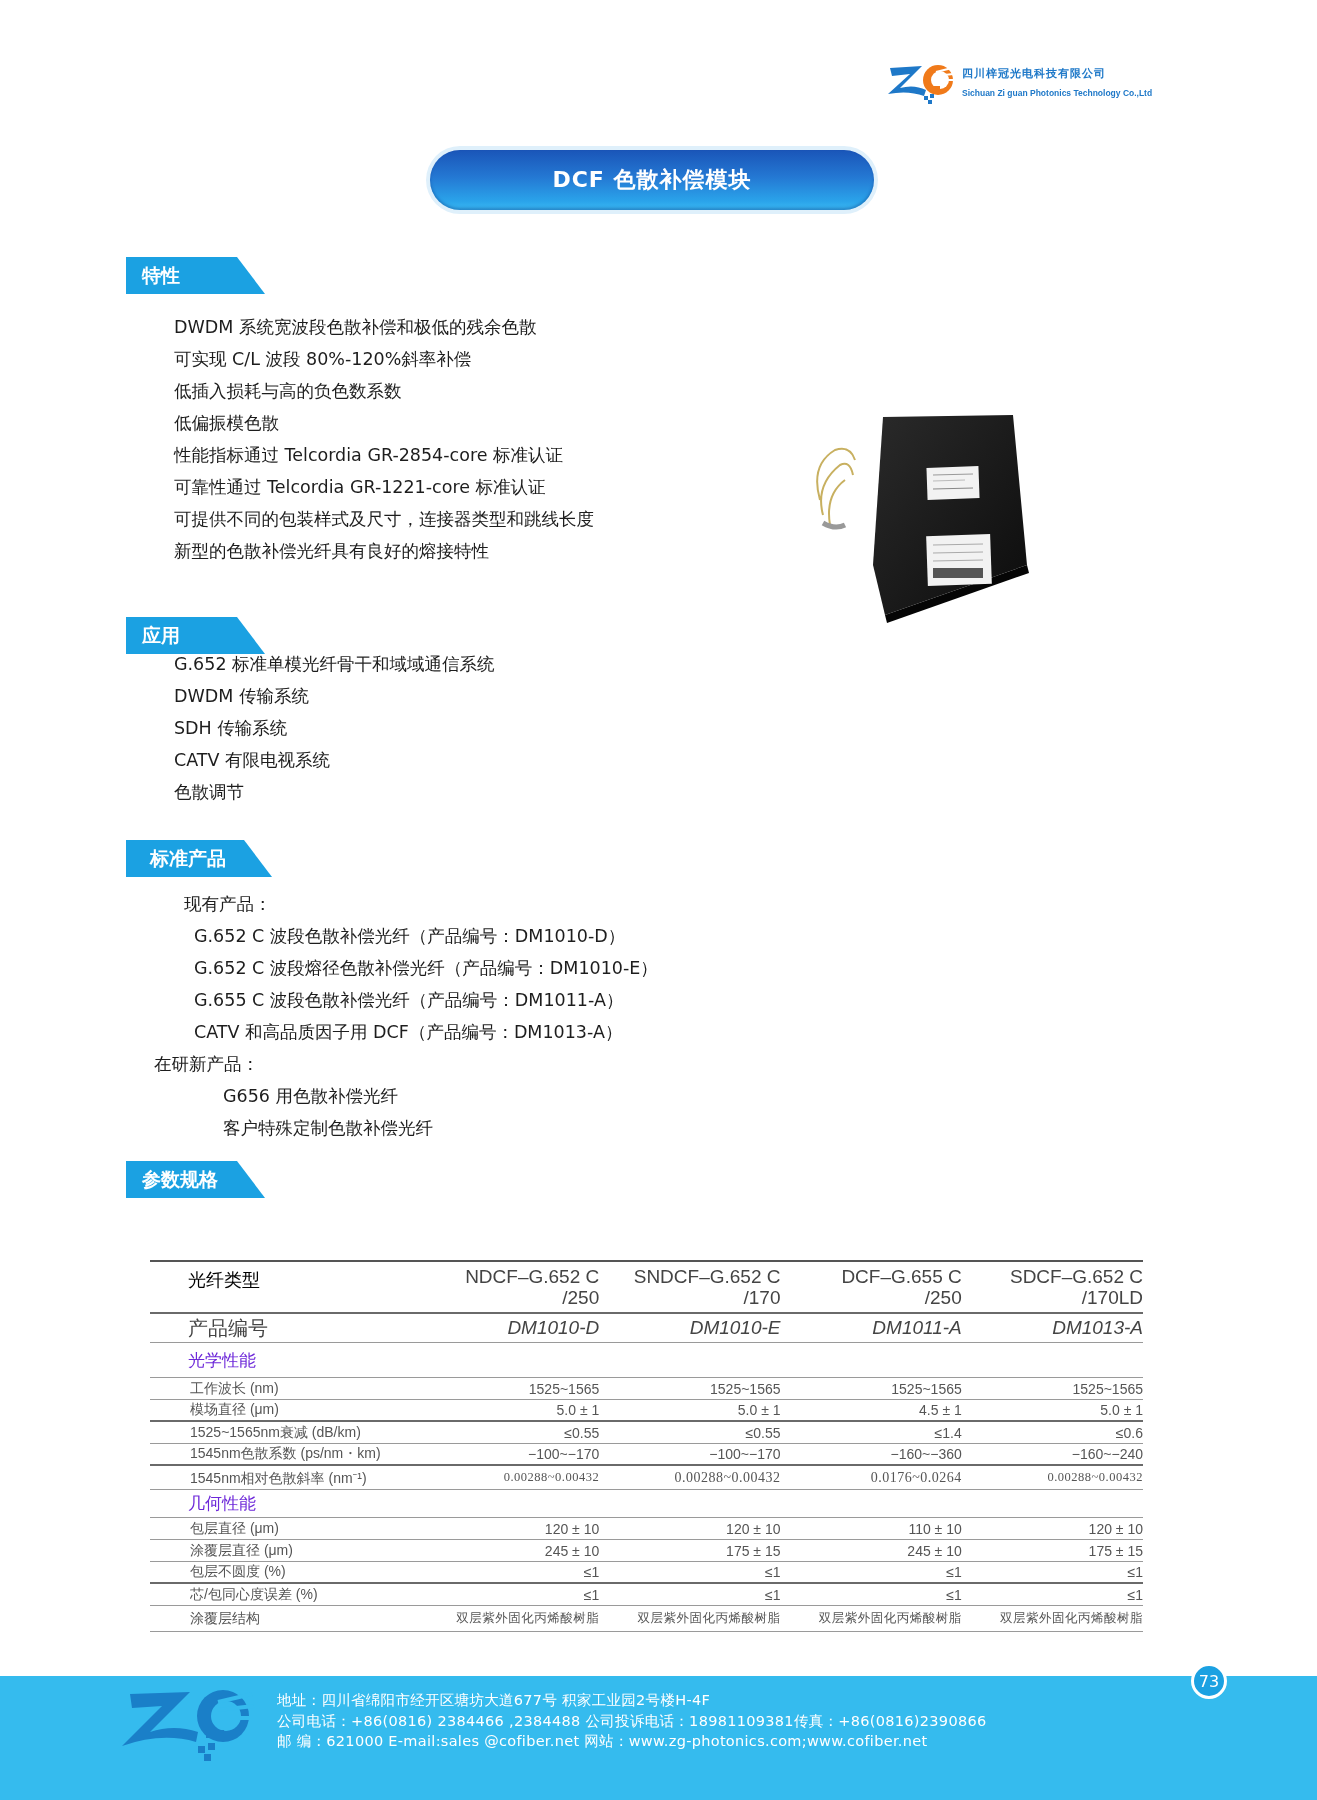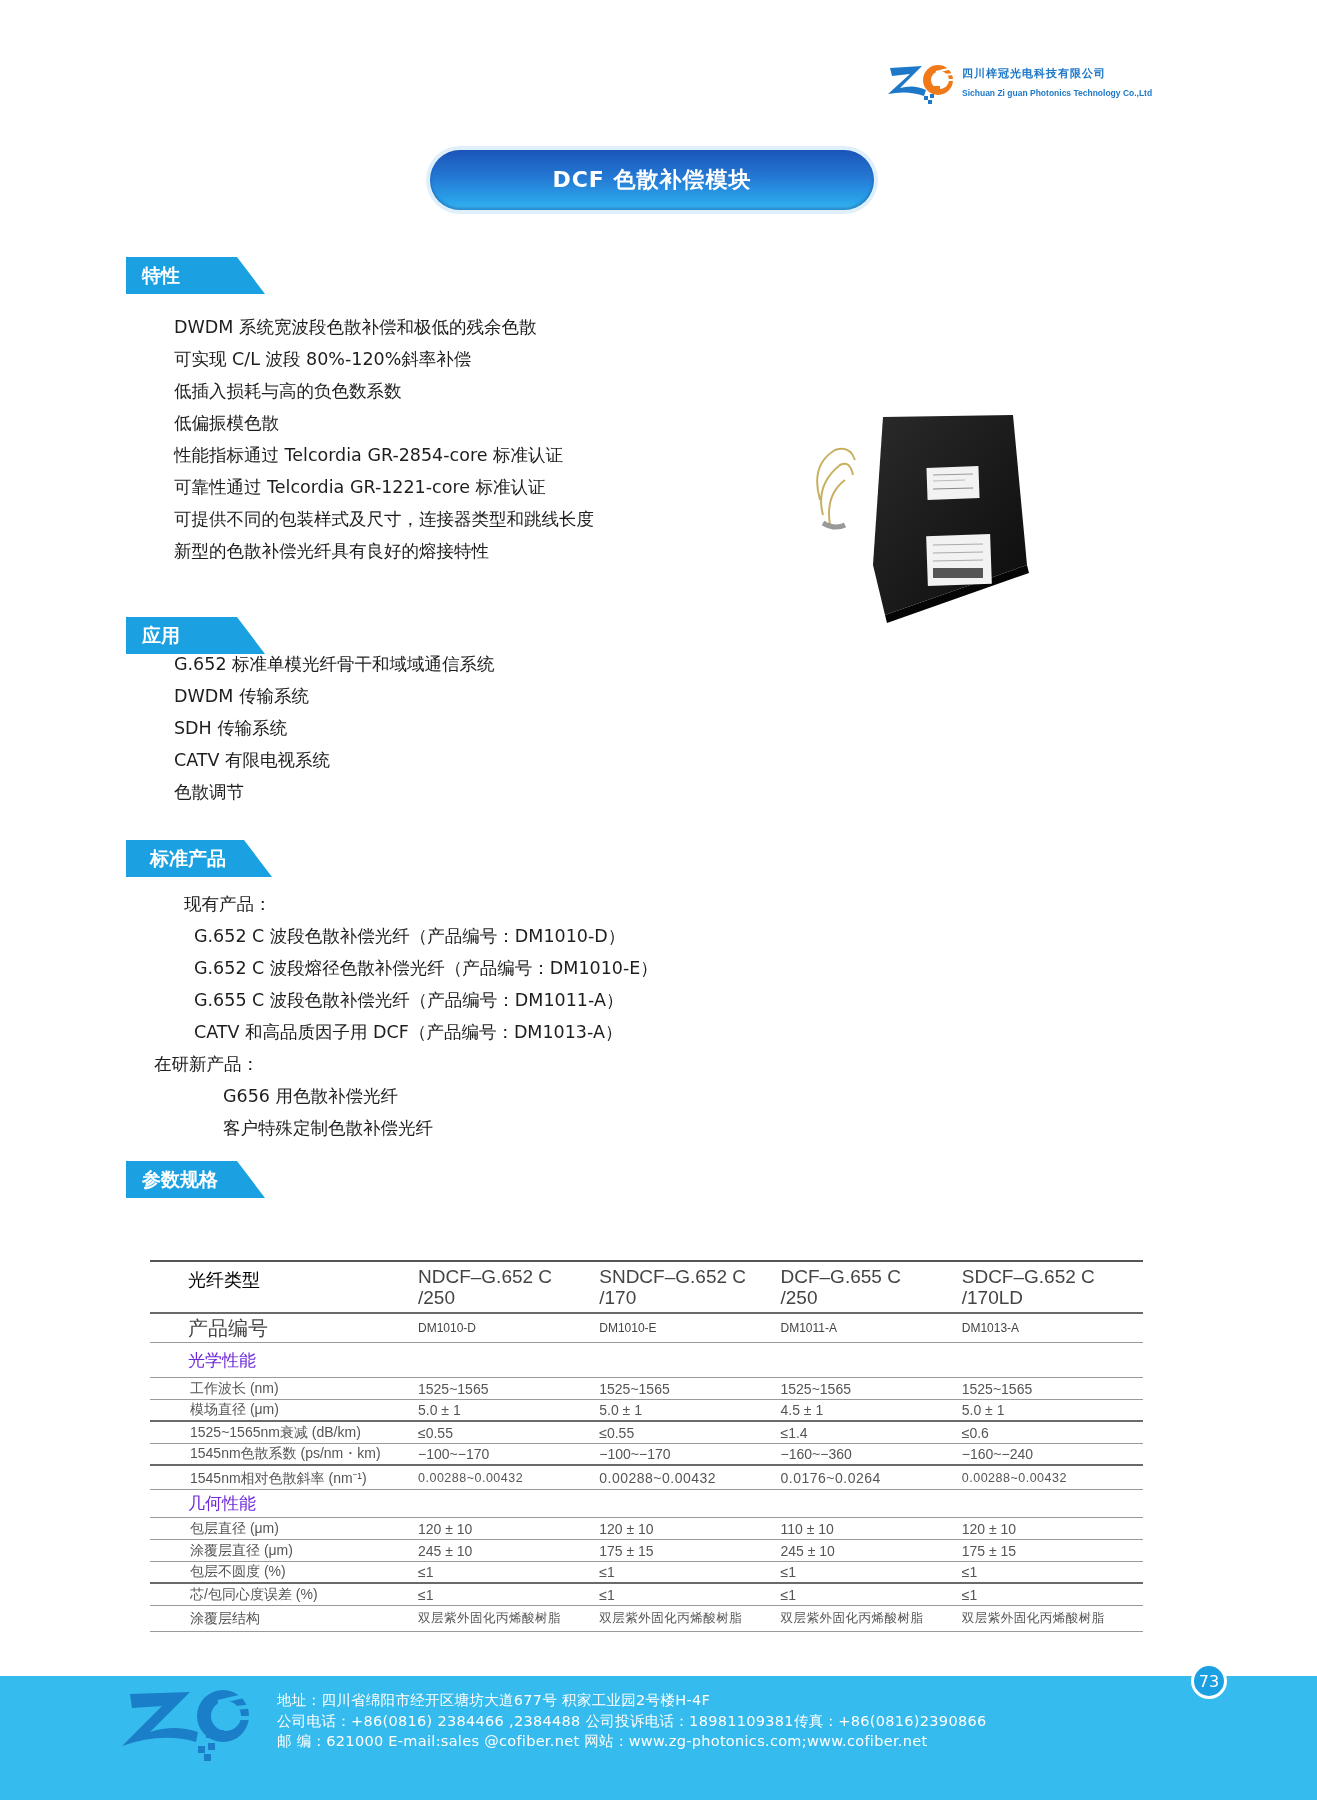--- a/index.html
+++ b/index.html
@@ -36,27 +36,27 @@
   .txt-list { position: absolute; font-size: 17.5px; color: #1d1d1d; line-height: 32px; white-space: nowrap; font-family: "DejaVu Sans", sans-serif; }
 
   
   .photo { position: absolute; left: 815px; top: 405px; width: 250px; height: 220px; }
 
   
   .spec { position: absolute; left: 150px; top: 1260px; width: 993px; font-family: "Liberation Sans", sans-serif; color: #555; }
   .spec .row { display: flex; align-items: center; border-bottom: 1px solid #9a9a9a; }
   .spec .row.thick { border-bottom: 2px solid #6a6a6a; }
   .spec .c0 { width: 268px; padding-left: 40px; font-size: 14px; white-space: nowrap; }
-  .spec .cv { flex: 1; text-align: left; font-size: 14px; white-space: nowrap; }
+  .spec .cv { flex: 1; text-align: right; font-size: 14px; white-space: nowrap; }
   .spec .hdr .c0 { padding-left: 38px; font-size: 18px; color: #000000; align-self: flex-start; padding-top: 6px; }
   .spec .hdr .cv { font-size: 19px; color: #444; line-height: 21px; padding: 4px 0; }
   .spec .pn .c0 { padding-left: 38px; font-size: 20px; color: #444; }
-  .spec .pn .cv { font-size: 12px; color: #444; }
+  .spec .pn .cv { font-size: 19px; font-style: italic; color: #444; }
   .spec .group .c0 { padding-left: 38px; font-size: 17px; color: #6d28d9; }
-  .spec .small .cv { font-size: 12.5px; letter-spacing: 0.5px; }
+  .spec .small .cv { font-size: 12.5px; letter-spacing: 0.5px; font-family: Liberation Serif, serif; }
 
   
   .footer { position: absolute; left: 0; top: 1676px; width: 1317px; height: 124px; background: #35bbee; }
   .footer .logo { position: absolute; left: 118px; top: 10px; width: 140px; height: 80px; }
   .footer .lines { position: absolute; left: 277px; top: 14px; color: #fff; font-size: 14.5px; line-height: 20.5px; white-space: nowrap; letter-spacing: 0.3px; }
   .page-badge {
     position: absolute; left: 1191px; top: 1663px; width: 36px; height: 36px; border-radius: 50%;
     background: #1ba1e2; border: 3px solid #fff; color: #fff; font-size: 16px;
     display: flex; align-items: center; justify-content: center;
   }

